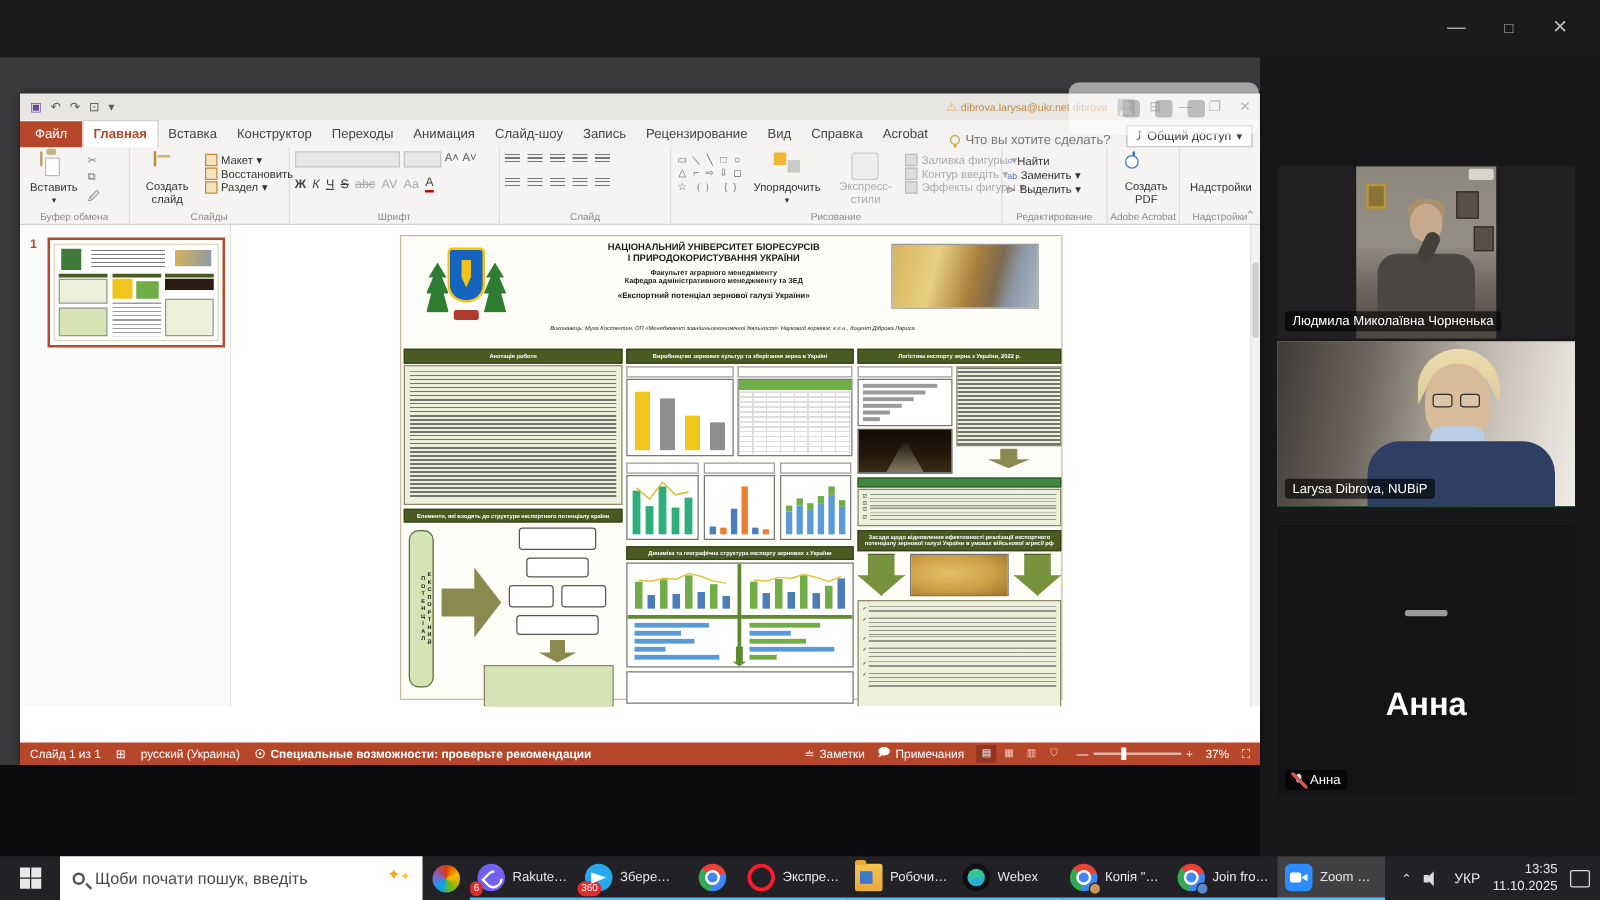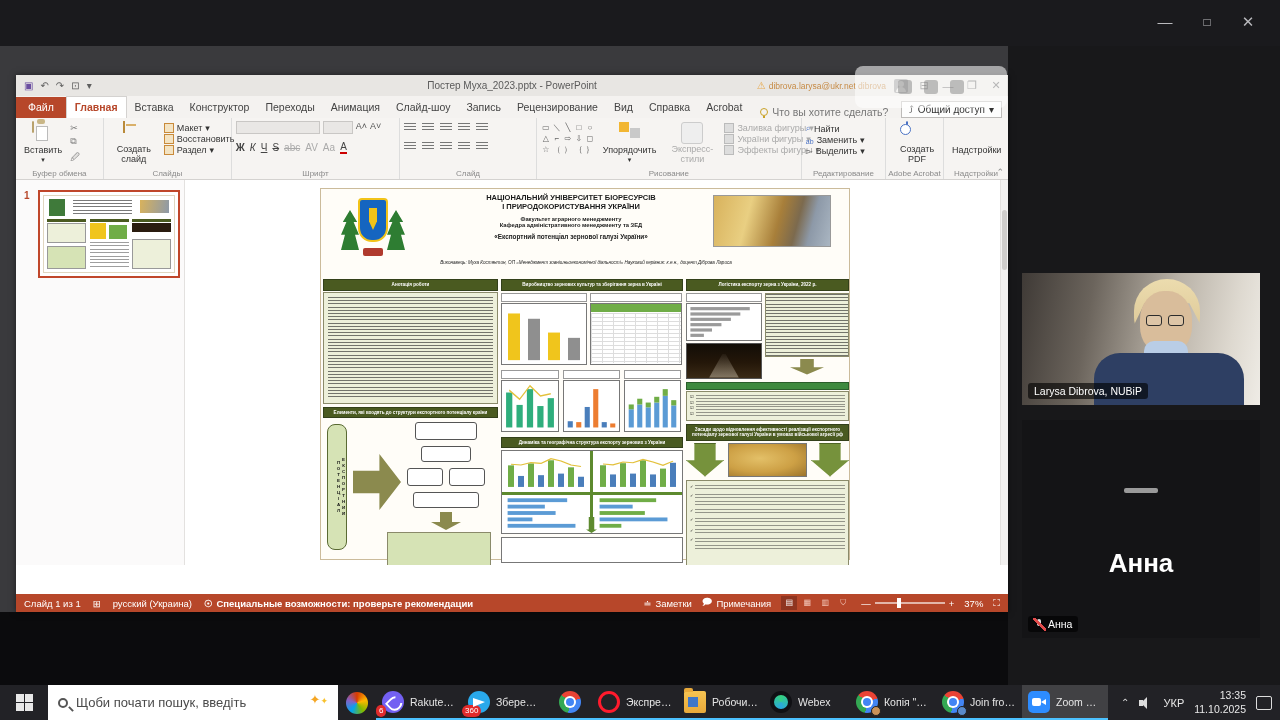--- a/index.html
+++ b/index.html
@@ -225,21 +225,20 @@
   <div class="ppt">
 
     <div class="ppt-titlebar">
       <div class="qat">
         <span class="save">▣</span>
         <span>↶</span>
         <span>↷</span>
         <span>⊡</span>
         <span>▾</span>
       </div>
-      <div class="ppt-title">Постер Муха_2023.pptx  -  PowerPoint</div>
       <div class="tb-right">
         <span class="acct-warn">
             <span class="warn-tri">⚠</span>
             <span>dibrova.larysa@ukr.net dibrova</span>
           </span>
         <span class="avatar"></span>
         <span class="tbbtn">⊟</span>
         <span class="tbbtn">—</span>
         <span class="tbbtn">❐</span>
         <span class="tbbtn">✕</span>
@@ -356,21 +355,21 @@
             </span>
             <span>Упорядочить</span>
             <span style="font-size:7px;">▾</span>
           </div>
         <div class="bigbtn dim">
             <span class="bicon" style="border:1px solid #ccc;border-radius:3px;background:#eee;"></span>
             <span style="width:48px;text-align:center;line-height:1.1;">Экспресс-стили</span>
           </div>
         <div class="stack dim">
           <span class="row"><span class="micon" style="background:#ddd;border-color:#bbb;"></span><span>Заливка фигуры</span> ▾</span>
-          <span class="row"><span class="micon" style="background:#ddd;border-color:#bbb;"></span><span>України фигуры</span> ▾</span>
+          <span class="row"><span class="micon" style="background:#ddd;border-color:#bbb;"></span><span>Контур введіть</span> ▾</span>
           <span class="row"><span class="micon" style="background:#ddd;border-color:#bbb;"></span><span>Эффекты фигуры</span> ▾</span>
         </div>
         <div class="glabel">Рисование</div>
       </div>
       <div class="rgroup" style="width:92px;">
         <div class="stack">
           <span class="row">
               <span style="color:#4a72c4;">⌕</span>
               <span>Найти</span>
             </span>
@@ -691,20 +690,33 @@
       </span>
     </div>
   </div>
 
   <div class="float-ovl">
       <i></i>
       <i></i>
       <i></i>
     </div>
 
+  <div class="tile" style="left:1022px;top:133px;width:238px;height:138px;">
+    <div class="t1video">
+      <span class="t1gold" style="left:8px;top:14px;width:16px;height:20px;"></span>
+      <span class="t1frame" style="right:14px;top:20px;width:18px;height:22px;"></span>
+      <span class="t1frame" style="right:2px;top:48px;width:16px;height:20px;"></span>
+      <span class="t1ac" style="right:2px;top:2px;width:20px;height:9px;"></span>
+      <span class="t1hair" style="left:41px;top:26px;"></span>
+      <span class="t1head" style="left:43px;top:30px;"></span>
+      <span class="t1body" style="left:17px;top:70px;"></span>
+      <span class="t1arm" style="left:52px;top:52px;"></span>
+    </div>
+    <span class="namelabel">Людмила Миколаївна Чорненька</span>
+  </div>
 
   <div class="tile active" style="left:1022px;top:273px;width:238px;height:132px;">
     <div class="t2video">
       <span class="t2hair"></span>
       <span class="t2head"></span>
       <span class="t2glasses">
           <i style="left:0;"></i>
           <i style="left:22px;"></i>
         </span>
       <span class="t2neck"></span>

